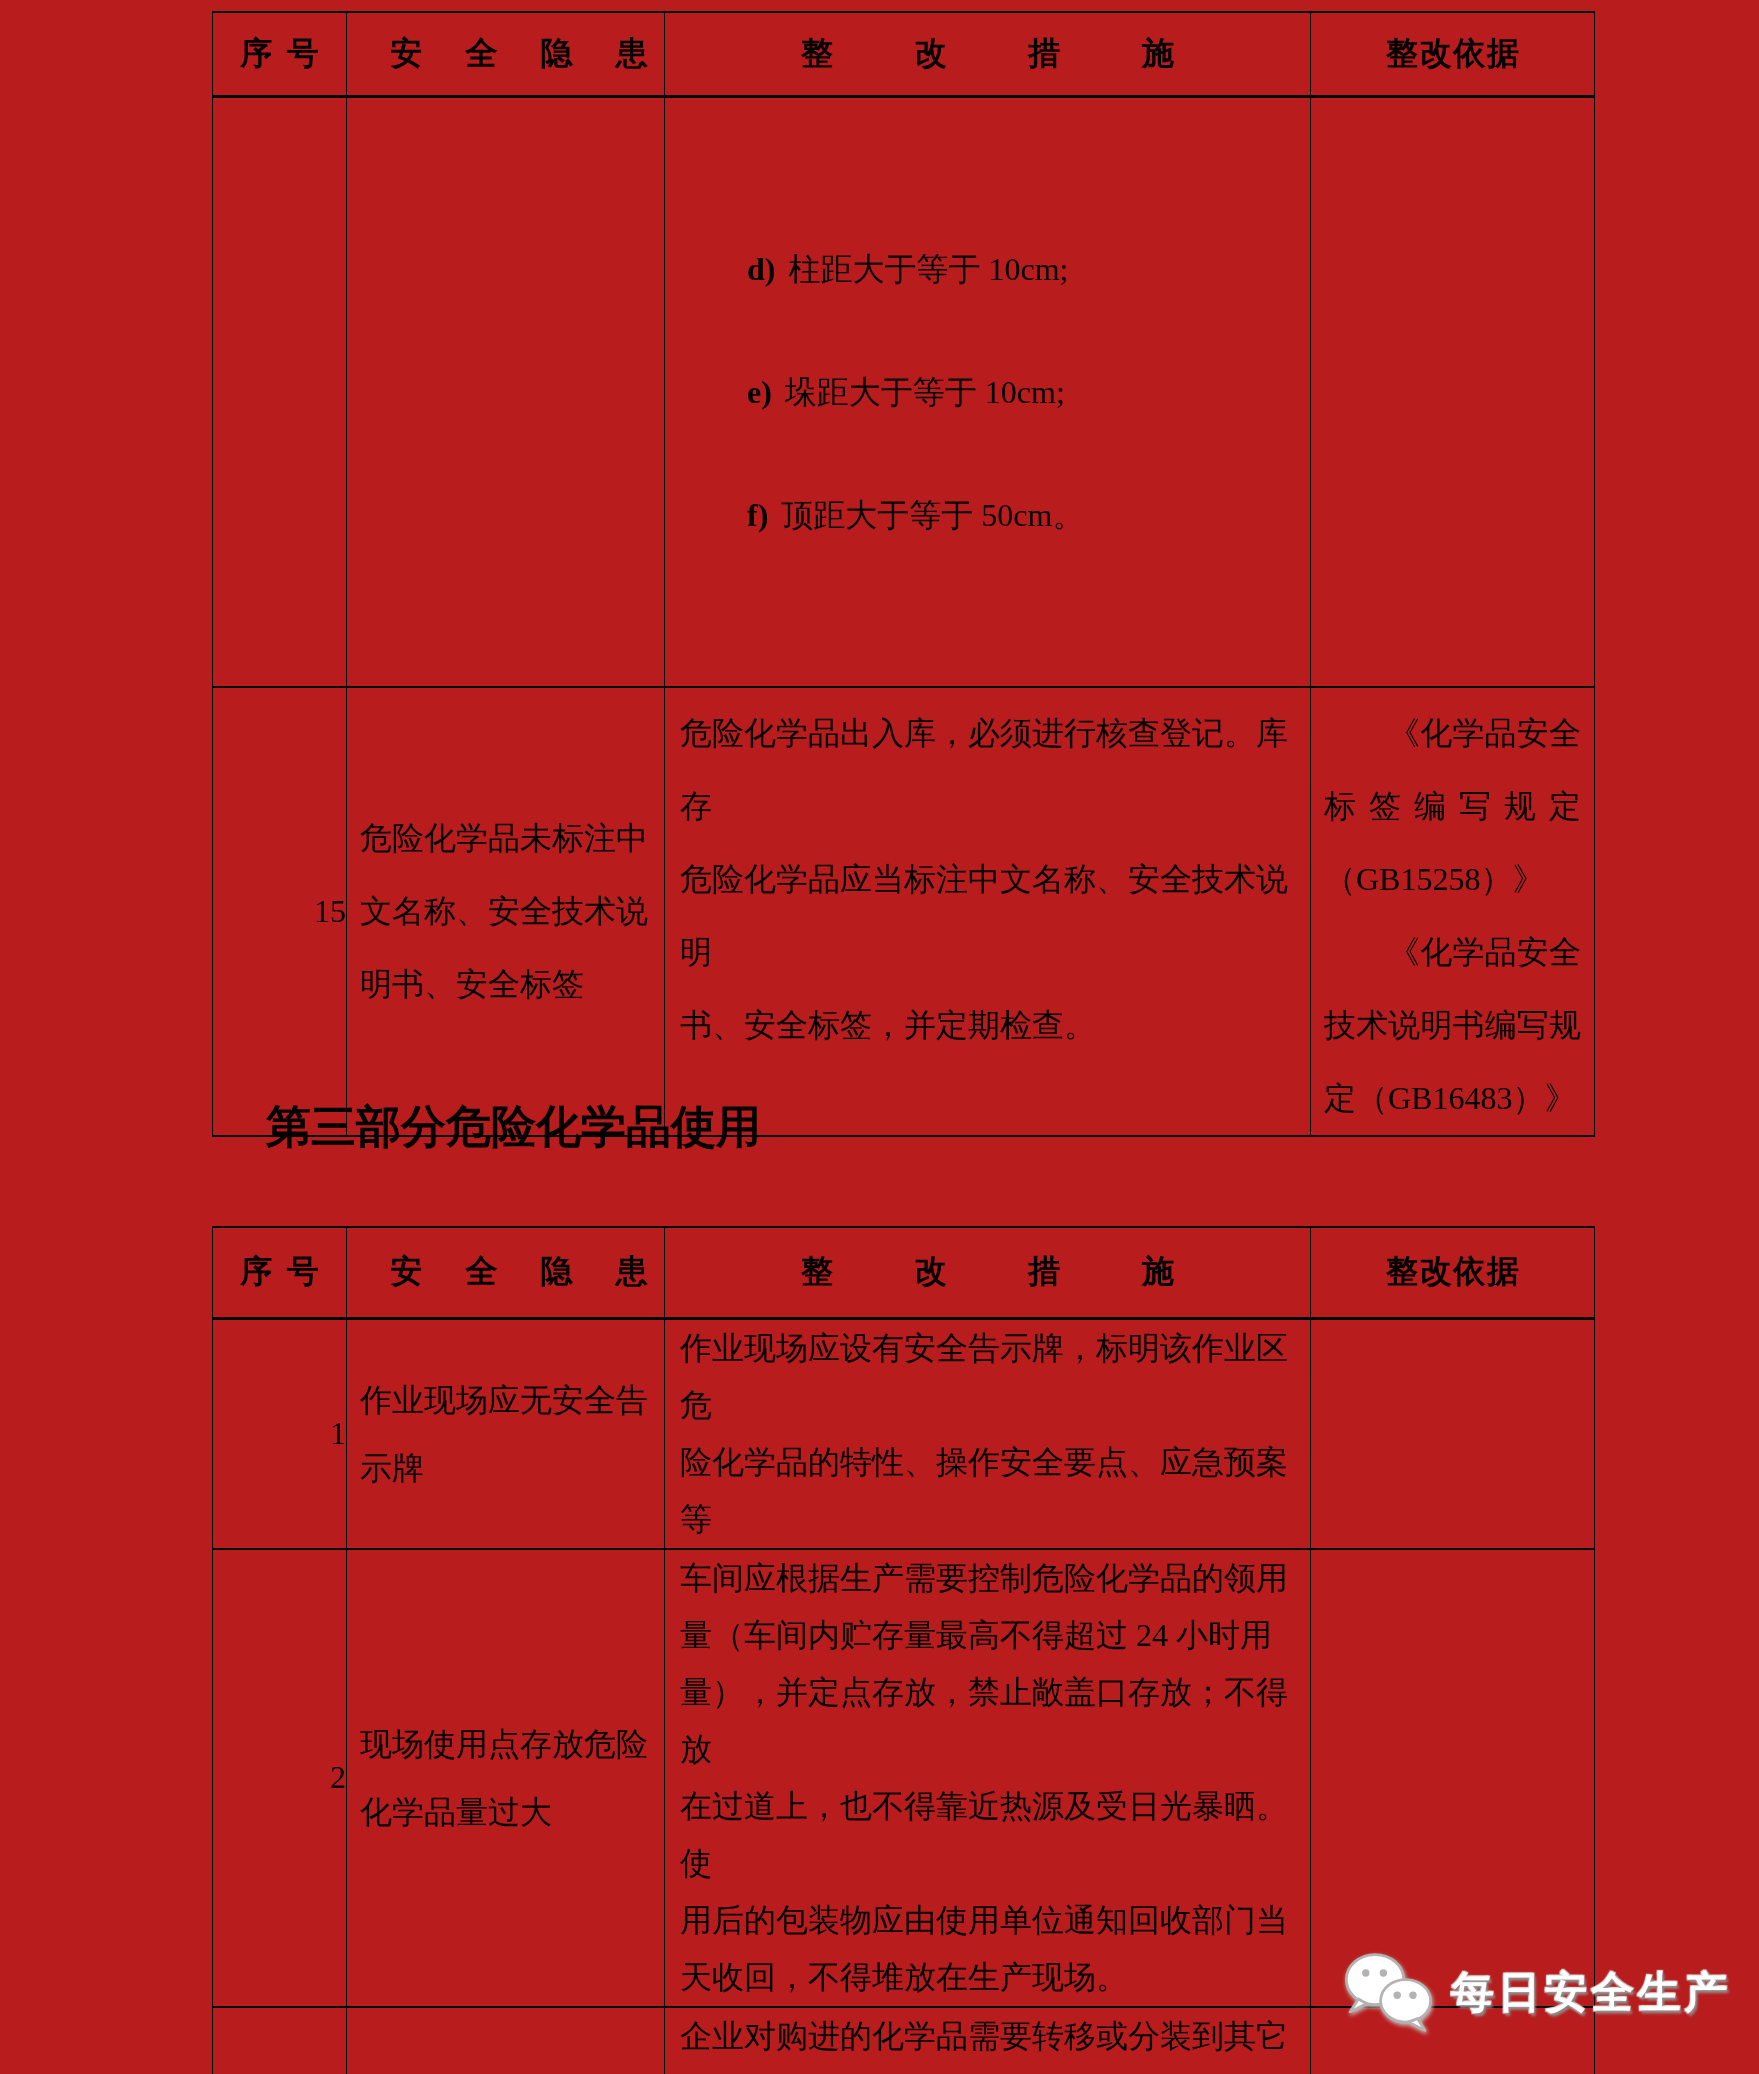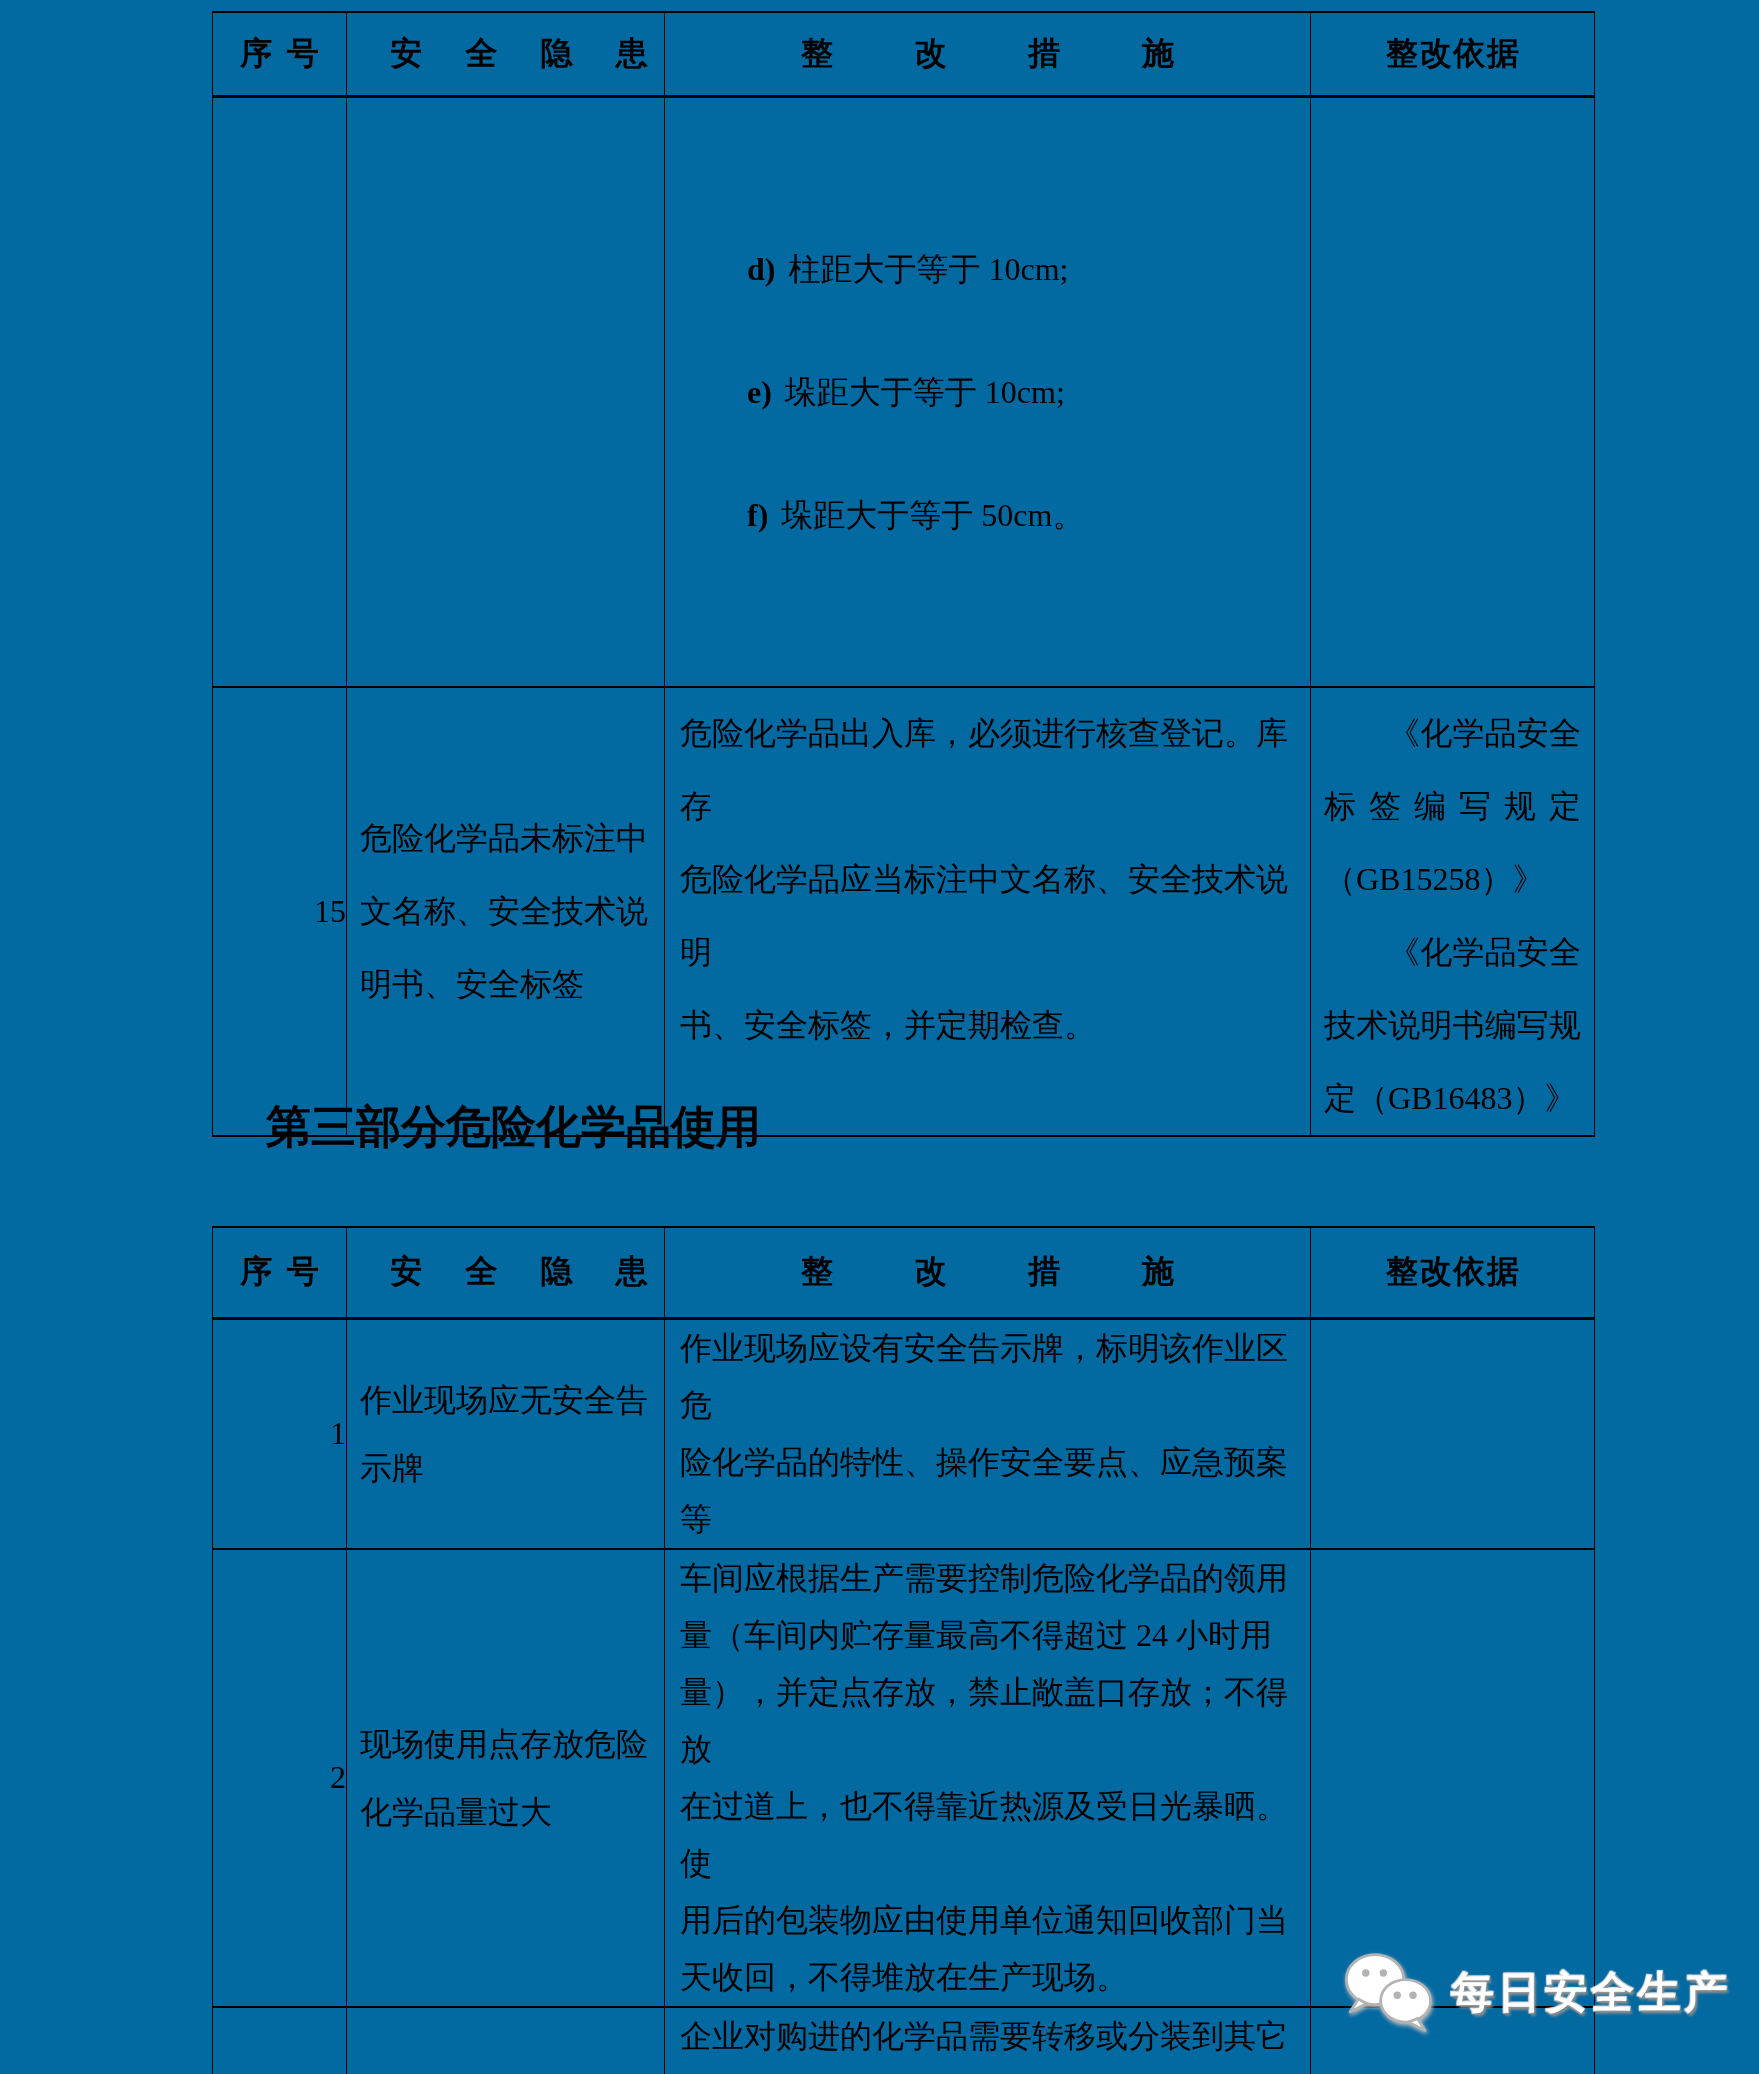--- a/index.html
+++ b/index.html
@@ -1,21 +1,21 @@
 <!DOCTYPE html>
 <html style="font-size:15px"><head>
 <meta charset="utf-8">
 <style>
   * { margin: 0; padding: 0; box-sizing: border-box; }
   html, body { background: #e8e8e8; }
   .page {
     position: relative;
     width: 1760px;
     height: 2075px;
-    background: #0369a1;
+    background: #b91c1c;
     overflow: hidden;
     font-family: "Liberation Serif", "DejaVu Serif", serif;
     color: #000000;
   }
   table.doc-table {
     position: absolute;
     left: 212px;
     border-collapse: collapse;
     table-layout: fixed;
     width: 1382px;
@@ -133,21 +133,21 @@
       <th class="hdr-measure">整改措施</th>
       <th class="hdr-basis">整改依据</th>
     </tr>
     <tr class="h-t1-r0">
       <td class="seq-cell empty-cell"></td>
       <td class="hazard-cell empty-cell"></td>
       <td class="measure-cell">
         <div class="abc-list">
           <div class="abc-item"><span class="marker">d)</span><span>柱距大于等于 10cm;</span></div>
           <div class="abc-item"><span class="marker">e)</span><span>垛距大于等于 10cm;</span></div>
-          <div class="abc-item"><span class="marker">f)</span><span>垛距大于等于 50cm。</span></div>
+          <div class="abc-item"><span class="marker">f)</span><span>顶距大于等于 50cm。</span></div>
         </div>
       </td>
       <td class="empty-cell"></td>
     </tr>
     <tr class="h-t1-r1">
       <td class="seq-cell">15</td>
       <td class="hazard-cell">危险化学品未标注中
 文名称、安全技术说
 明书、安全标签</td>
       <td class="measure-cell top-align">危险化学品出入库，必须进行核查登记。库存

